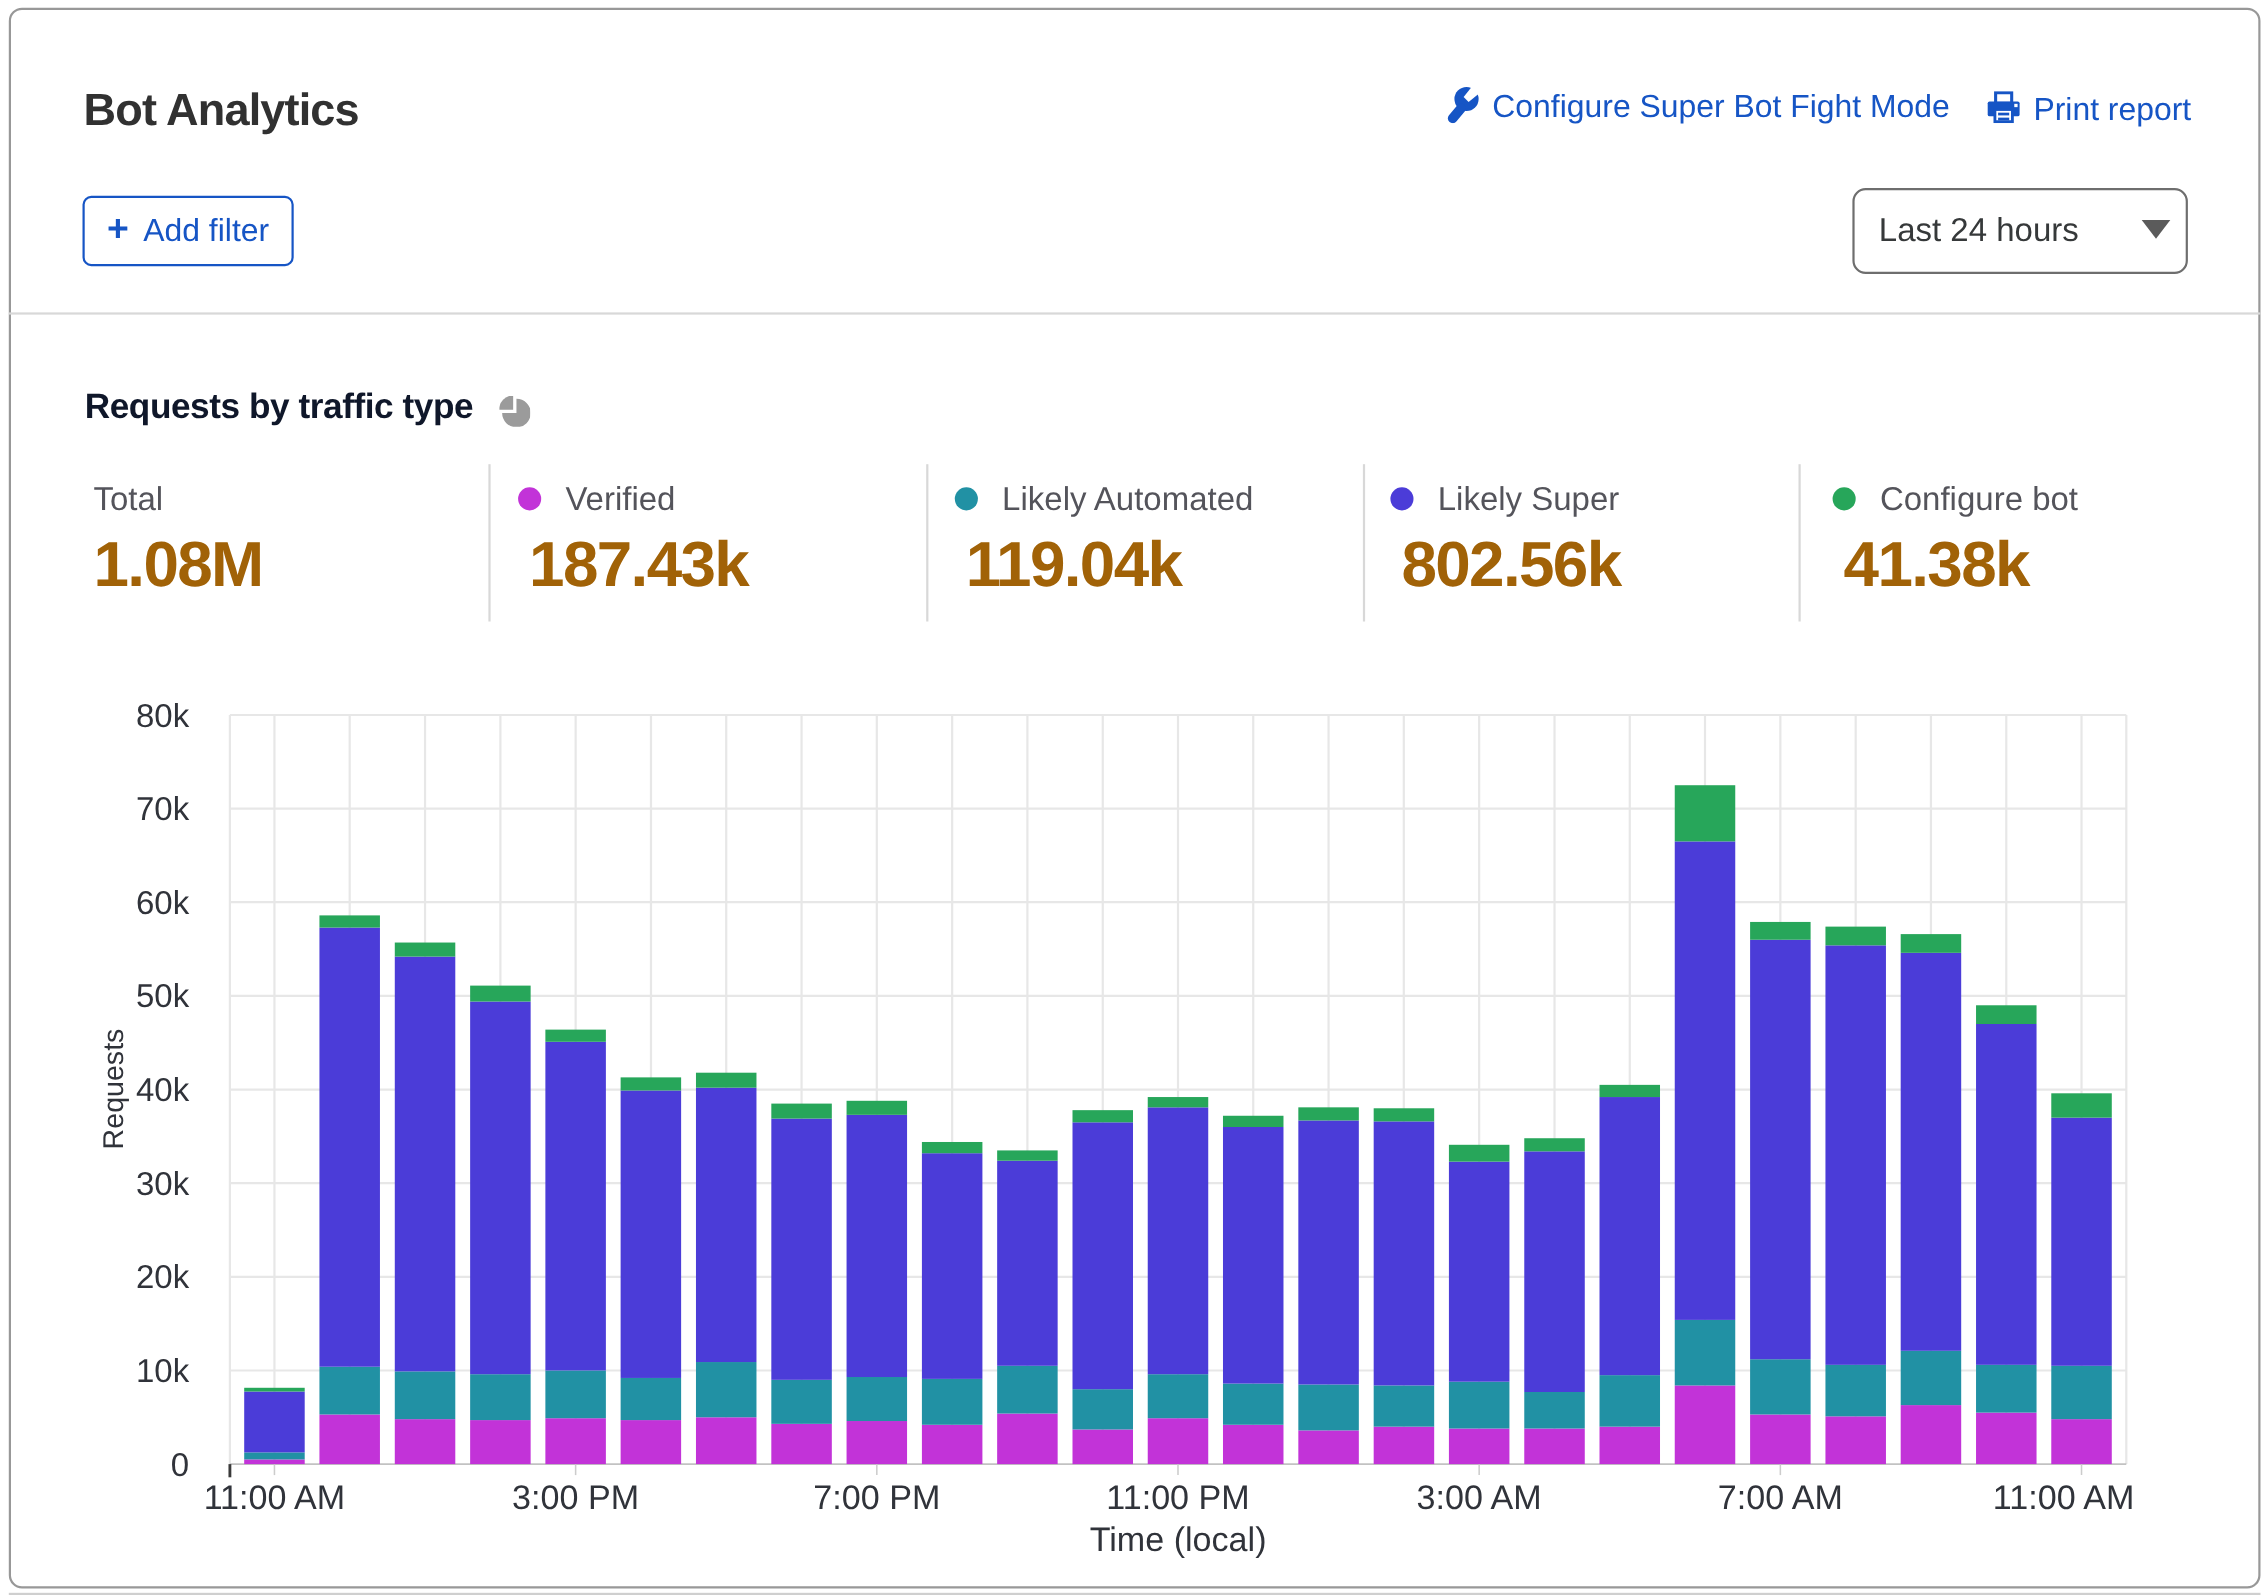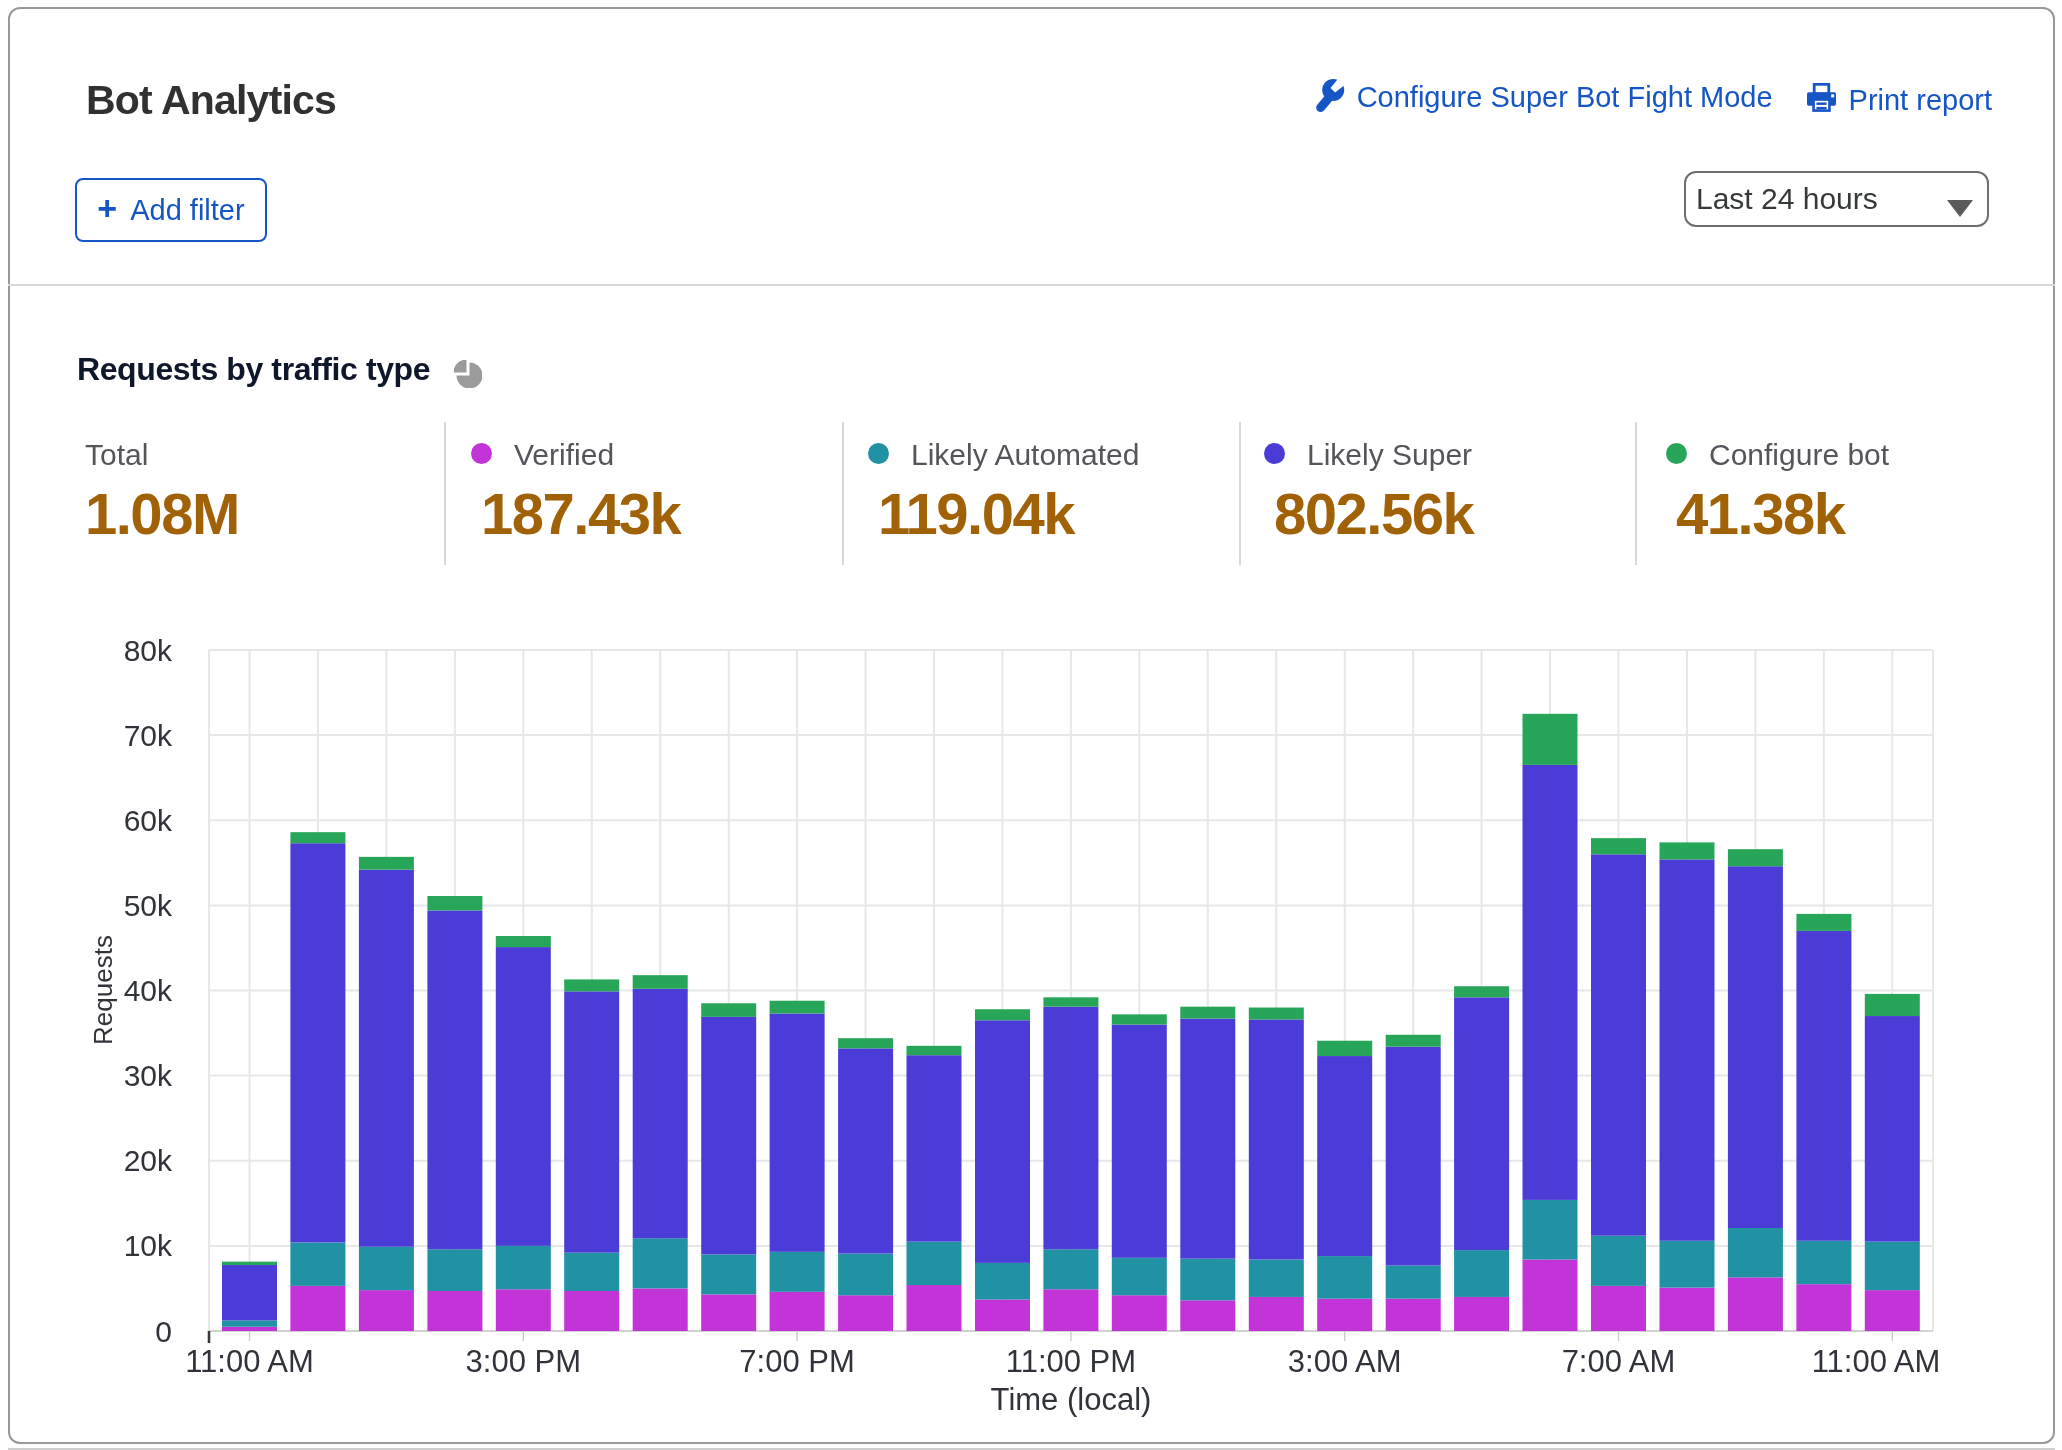--- a/index.html
+++ b/index.html
@@ -1,31 +1,31 @@
 <!DOCTYPE html>
 <html><head><meta charset="utf-8">
 <style>
 * { margin:0; padding:0; box-sizing:border-box; }
 html,body { width:2062px; height:1450px; background:#fff;
   font-family:"Liberation Sans", sans-serif; position:relative; overflow:hidden; }
 .card { position:absolute; left:8px; top:7px; width:2047px; height:1437px;
   border:2px solid #989898; border-radius:12px; background:#fff; }
 .nextline { position:absolute; left:8px; top:1448px; width:2047px; height:2px; background:#cfcfcf; }
-.title { position:absolute; left:76px; top:79px; font-size:41px; letter-spacing:-0.8px; font-weight:bold; color:#313131; line-height:42px;margin-left:10px; }
+.title { position:absolute; left:76px; top:79px; font-size:41px; letter-spacing:-0.8px; font-weight:bold; color:#313131; line-height:42px; }
 .links { position:absolute; top:77px; right:70px; font-size:29px; color:#1655c5; line-height:40px; }
 .links .lk { display:inline-flex; align-items:center; }
 .links svg { margin-right:12px; margin-top:-5px; }
 .gap { display:inline-block; width:33px; }
 .addfilter { position:absolute; left:75px; top:178px; width:192px; height:64px;
   border:2.5px solid #1655c5; border-radius:8px; color:#1655c5; font-size:29px;
   display:flex; align-items:center; justify-content:center; }
 .addfilter .plus { font-size:34px; font-weight:bold; margin-right:13px; margin-top:-3px; }
-.select { position:absolute; left:1684px; top:171px; width:305px; height:56px;
+.select { position:absolute; left:1684px; top:171px; width:305px; height:78px;
   border:2px solid #6e6e6e; border-radius:12px; font-size:30px; color:#36393a;
-  display:flex; align-items:center; padding-left:10px; }
+  display:flex; align-items:center; padding-left:22px; }
 .select .tri { position:absolute; right:14px; top:27px; width:0; height:0;
   border-left:13px solid transparent; border-right:13px solid transparent;
   border-top:17px solid #5b5b5b; }
 .hdiv { position:absolute; left:8px; top:284px; width:2047px; height:2px; background:#d8d8d8; }
 .h2 { position:absolute; left:77px; top:351px; font-size:32px; letter-spacing:-0.4px; font-weight:bold; color:#0f172a; }
 .pie { position:absolute; left:454px; top:360px; }
 .dot { position:absolute; top:443px; width:21px; height:21px; border-radius:50%; }
 .slabel { position:absolute; top:438px; font-size:30px; color:#54545b; }
 .sval { position:absolute; top:480px; font-size:58px; font-weight:bold; color:#a16207; letter-spacing:-1.5px; }
 .vdiv { position:absolute; top:422px; width:2px; height:143px; background:#d8d8d8; }

